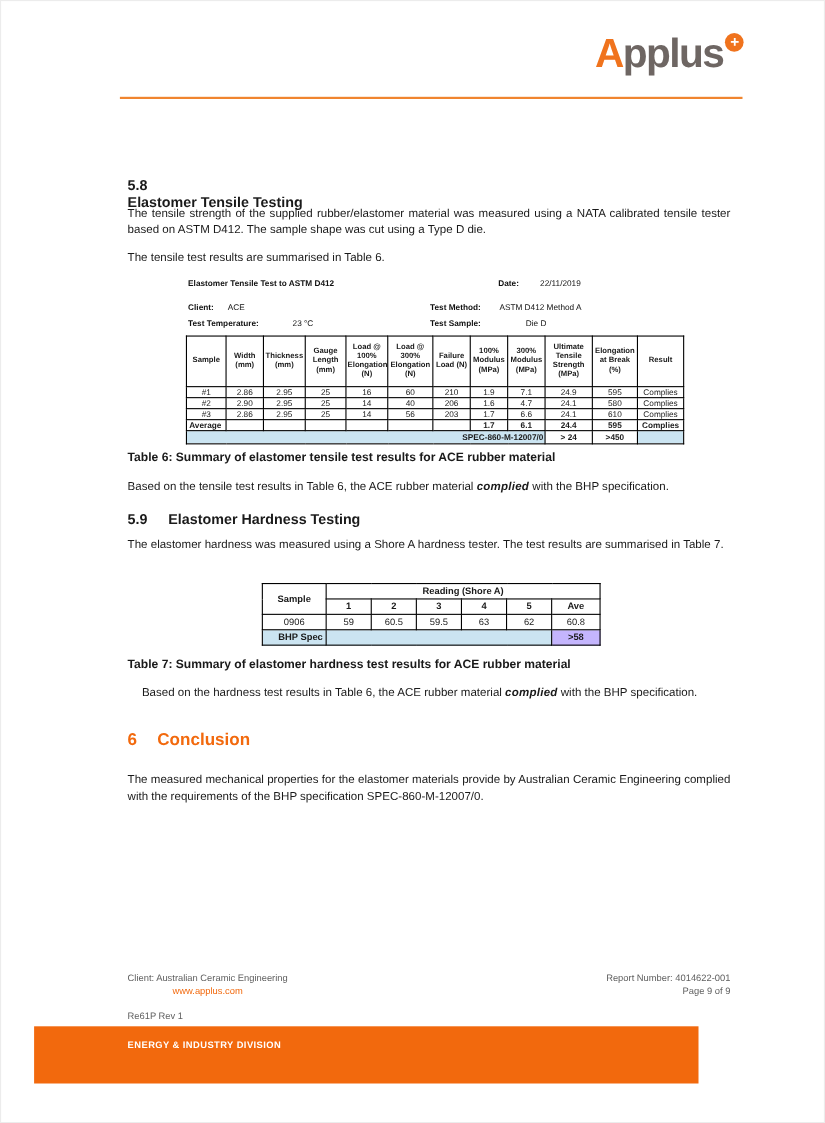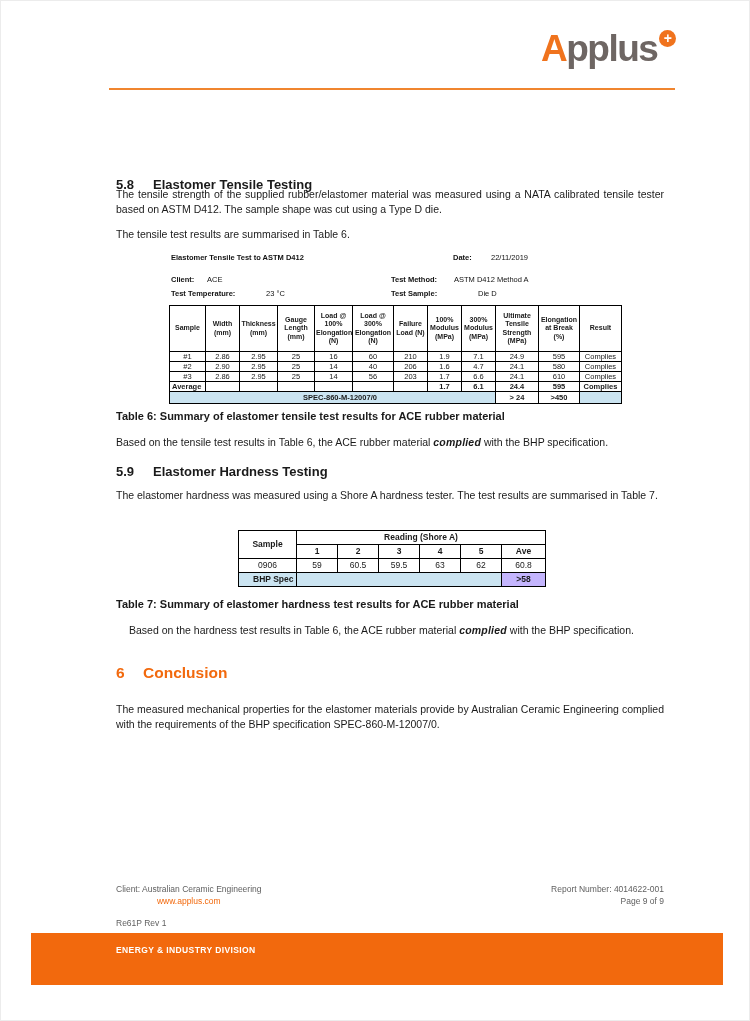--- a/index.html
+++ b/index.html
@@ -40,52 +40,52 @@
   .tinfo .lbl { font-weight:bold; }
 
   
   .t6 { border-collapse:collapse; table-layout:fixed; width:452px; }
   .t6 th, .t6 td { border:1px solid #000; text-align:center; vertical-align:middle; padding:0 1px; overflow:hidden; }
   .t6 th { font-size:7px; font-weight:bold; height:46px; line-height:8.5px; }
   .t6 td { font-size:7.5px; height:10px; line-height:9px; }
   .t6 .avg td { font-weight:bold; }
   .t6 .avg td:first-child { text-align:left; padding-left:2px; }
   .t6 .spec td { background:#CBE4F1; font-weight:bold; height:12px; }
-  .t6 .spec .spec-label { text-align:center; padding-left:16px; }
+  .t6 .spec .spec-label { text-align:right; padding-left:16px; }
   .t6 .spec .wcell { background:#ffffff; }
 
   
   .t7 { border-collapse:collapse; table-layout:fixed; width:307px; }
   .t7 th, .t7 td { border:1px solid #000; text-align:center; vertical-align:middle; font-size:8.5px; height:14px; line-height:11px; }
   .t7 th { font-weight:bold; }
   .t7 .spec td { background:#CBE4F1; font-weight:bold; }
   .t7 .spec .wcell { background:#c4b5fd; }
   .t7 .spec .spec-label { text-align:left; padding-left:14px; }
 
   
   .foot { font-size:8.5px; color:#5f5f5f; line-height:12px; }
   .foot .link { color:#F2690D; text-decoration:none; }
   .foot-right { text-align:right; }
   .division-bar {
-    left:30px; top:932px; width:692px; height:52px; background:#F2690D;
+    left:30px; top:932px; width:604px; height:52px; background:#F2690D;
     color:#ffffff; font-size:8.5px; font-weight:bold; letter-spacing:.4px;
     padding:12px 0 0 85px;
   }
 </style>
 </head>
 <body>
 
 <div class="page">
 
   <div class="abs logo">
     <span class="a">A</span><span class="rest">pplus</span><span class="plus-badge">+</span>
   </div>
   <div class="abs header-rule"></div>
 
-  <div class="abs h2" style="left:115px; top:176px;">
+  <div class="abs h2" style="left:115px; top:160px;flex-direction:column;">
     <span class="num">5.8</span>
     <span>Elastomer Tensile Testing</span>
   </div>
   <div class="abs para" style="left:115px; top:186px;">The tensile strength of the supplied rubber/elastomer material was measured using a NATA calibrated tensile tester based on ASTM D412. The sample shape was cut using a Type D die.</div>
   <div class="abs para" style="left:115px; top:226px;">The tensile test results are summarised in Table 6.</div>
 
   <div class="abs tinfo">
     <span class="lbl" style="left:0; top:0;">Elastomer Tensile Test to ASTM D412</span>
     <span class="lbl" style="left:282px; top:0;">Date:</span>
     <span style="left:320px; top:0;">22/11/2019</span>

